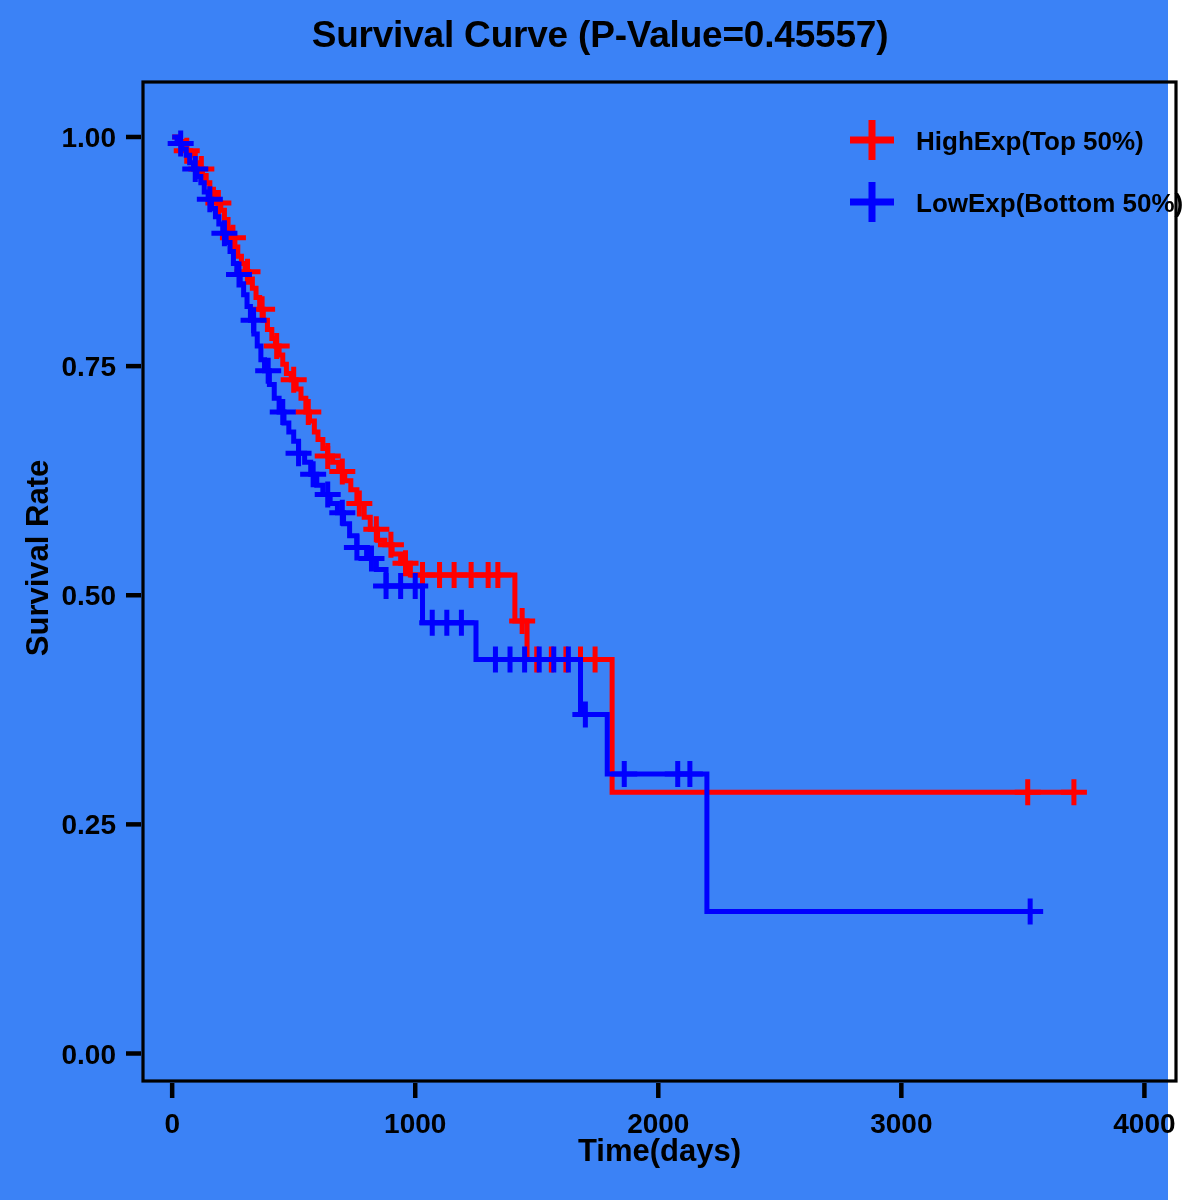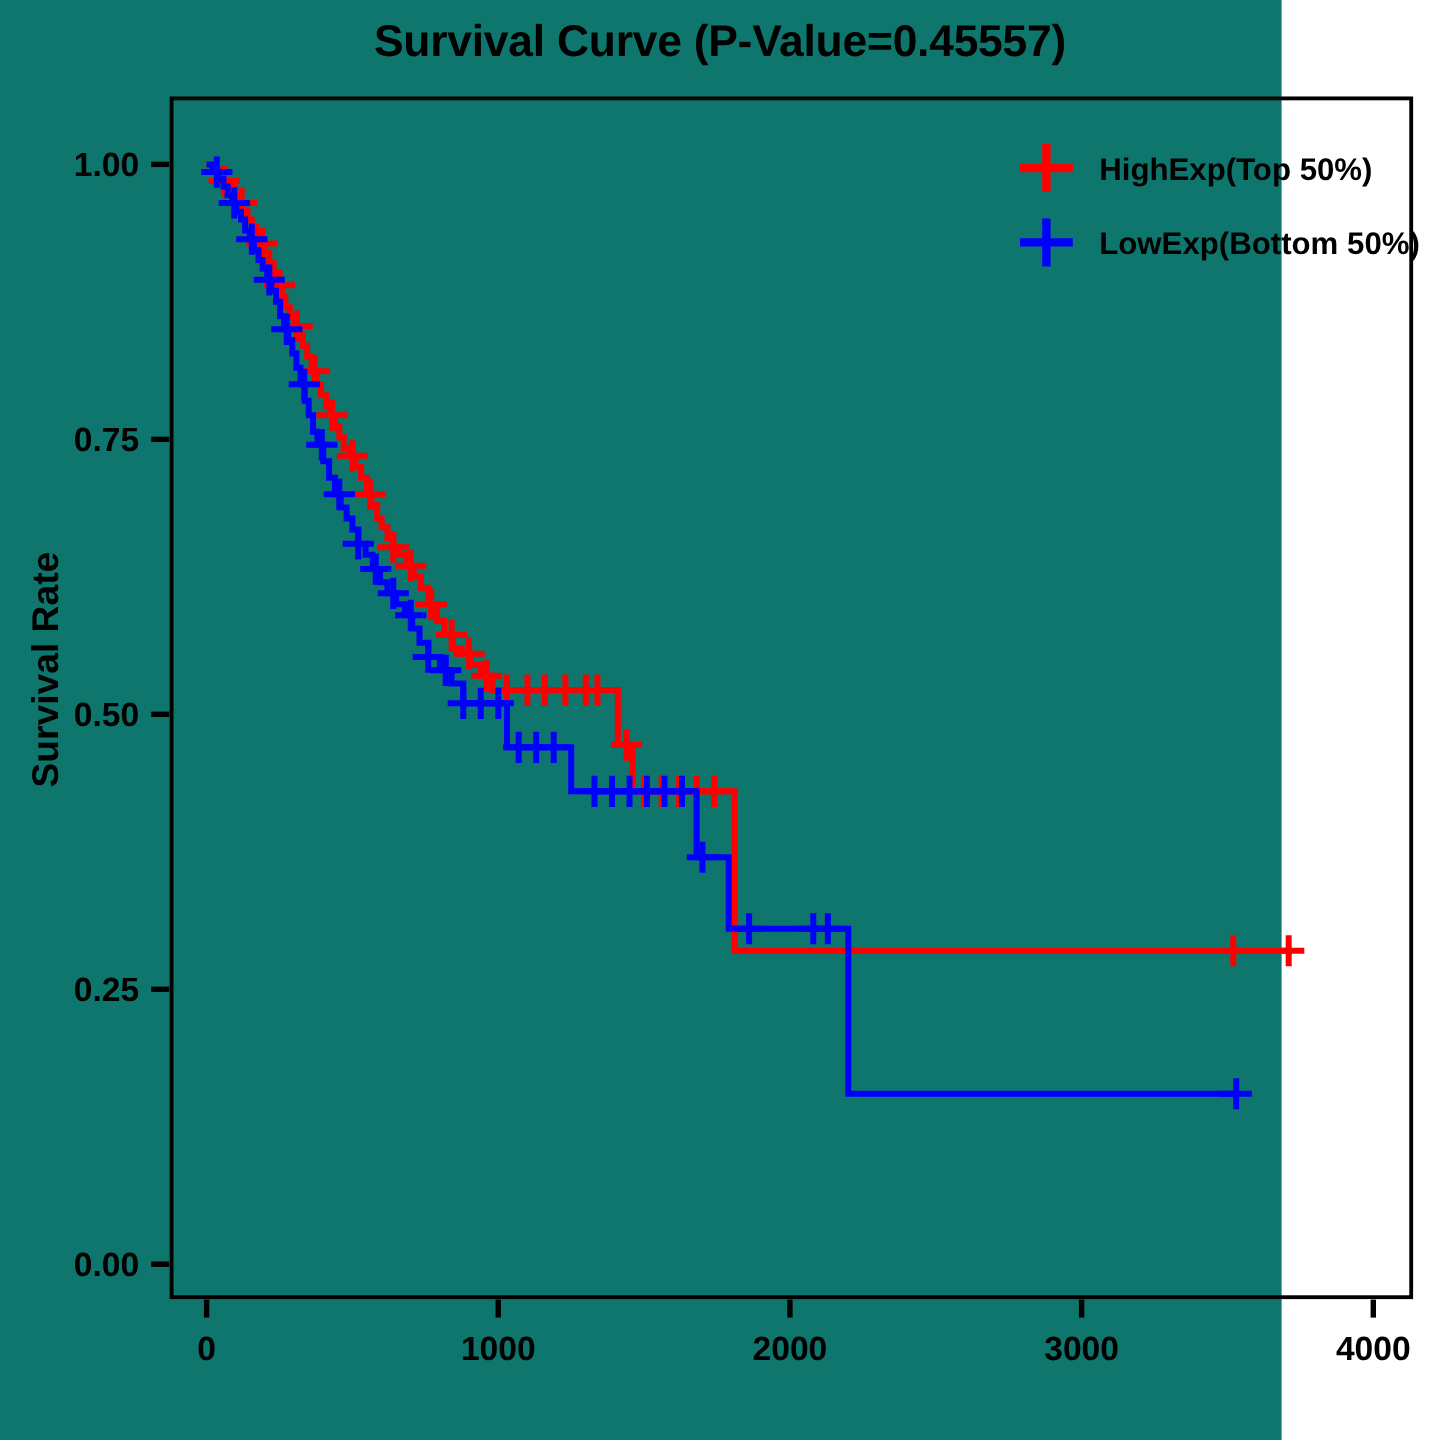--- a/index.html
+++ b/index.html
@@ -8,23 +8,23 @@
     background: #ffffff;
   }
   body {
     width: 1200px;
     height: 1200px;
     font-family: "Liberation Sans", sans-serif;
     overflow: hidden;
   }
   #figure {
     position: relative;
-    width: 1068px;
+    width: 1168px;
     height: 1200px;
-    background: #0f766e;
+    background: #3b82f6;
   }
   #chart-title {
     position: absolute;
     left: 0;
     top: 14px;
     width: 1200px;
     text-align: center;
     font-size: 37px;
     font-weight: bold;
     color: #000000;
@@ -75,20 +75,21 @@
 </style>
 </head>
 <body>
 
 <div id="figure">
 
   <div id="chart-title">Survival Curve (P-Value=0.45557)</div>
 
   <div id="ylabel">Survival Rate</div>
 
+  <div id="xlabel">Time(days)</div>
 
   <svg id="plot-svg" width="1200" height="1200">
     <g id="axis-frame">
         <rect x="143" y="82" width="1033" height="999" fill="none" stroke="#000000" stroke-width="3.2"></rect>
       </g>
     <g id="tick-marks">
         <line x1="172.1670588235294" y1="1083" x2="172.1670588235294" y2="1098" stroke="#000" stroke-width="4.5"></line>
         <line x1="415.2258823529412" y1="1083" x2="415.2258823529412" y2="1098" stroke="#000" stroke-width="4.5"></line>
         <line x1="658.2847058823529" y1="1083" x2="658.2847058823529" y2="1098" stroke="#000" stroke-width="4.5"></line>
         <line x1="901.3435294117647" y1="1083" x2="901.3435294117647" y2="1098" stroke="#000" stroke-width="4.5"></line>

